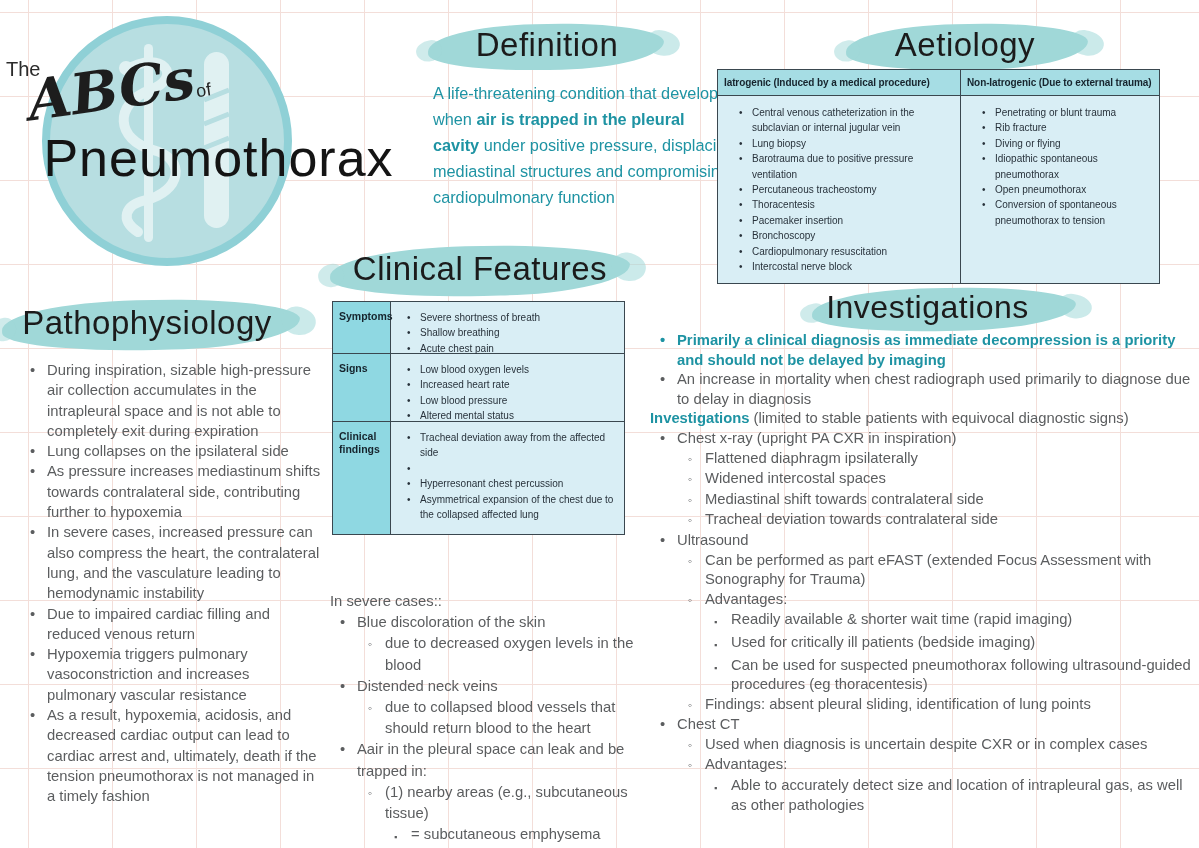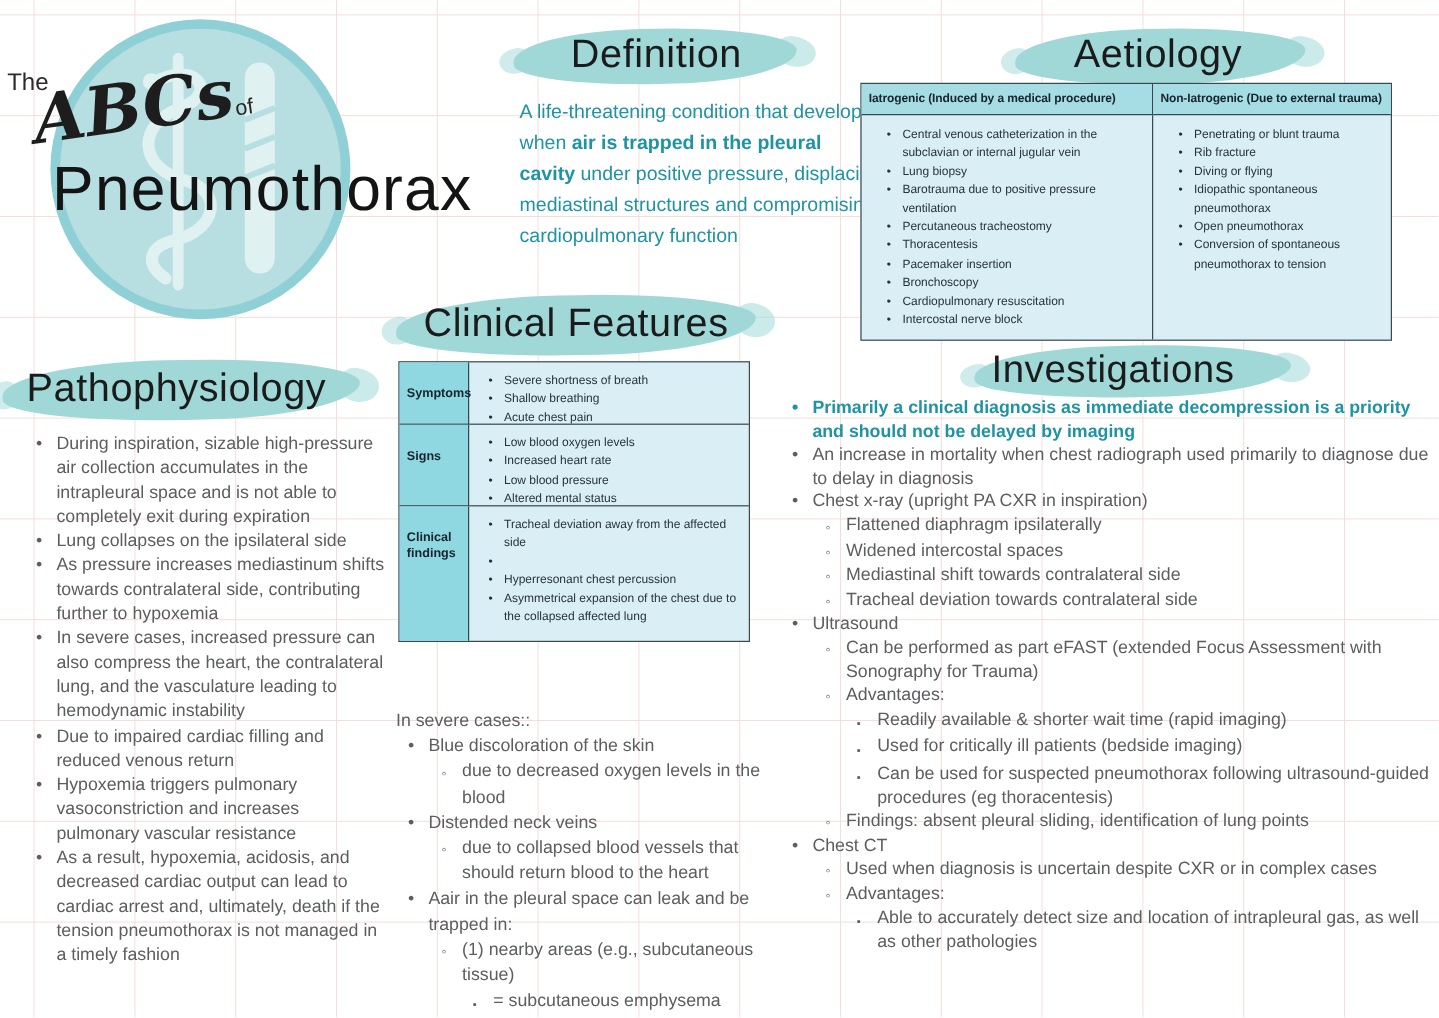--- a/index.html
+++ b/index.html
@@ -56,21 +56,21 @@
   .aet-h.c0{border-right:1.5px solid var(--table-border,#3a474f);}
   .aet-b{padding:9px 4px 10px 2px;font-size:10px;line-height:15.4px;color:#28323b;height:168px;}
   .aet-b.c0{border-right:1.5px solid var(--table-border,#3a474f);}
   .tli{display:flex;align-items:flex-start;}
   .tmk{flex:0 0 13px;margin-left:19px;text-align:left;font-size:10px;}
   .ttx{flex:1;padding-right:4px;}
   #cf-table{position:absolute;left:332px;top:301px;width:293px;display:grid;grid-template-columns:58px 1fr;
     grid-template-rows:52px 68px 112px;border:1.5px solid var(--table-border,#3a474f);
     background:var(--table-body-bg,#d9eef5);z-index:2;box-sizing:border-box;}
   .cf-label{background:var(--table-label-bg,#8fd8e2);font-weight:700;font-size:10.5px;line-height:13px;
-    padding:20px 3px 0 6px;border-bottom:1.5px solid var(--table-border,#3a474f);
+    padding:8px 3px 0 6px;border-bottom:1.5px solid var(--table-border,#3a474f);
     border-right:1.5px solid var(--table-border,#3a474f);color:#16242d;}
   .cf-body{padding:8px 2px 0 0;font-size:10px;line-height:15.4px;color:#28323b;
     border-bottom:1.5px solid var(--table-border,#3a474f);}
   .cf-body .tmk{margin-left:16px;}
   #cf-table > :nth-last-child(-n+2){border-bottom:none;}
 </style>
 </head>
 <body>
 
 <div id="canvas">
@@ -305,20 +305,23 @@
   <div class="sec-title" style="left:655px;top:289px;width:545px;font-size:32px">Investigations</div>
   <div id="inv-list" class="gray">
       <div class="li l0 teal-bold">
         <span class="mk">•</span>
         <span class="tx">Primarily a clinical diagnosis as immediate decompression is a priority and should not be delayed by imaging</span>
       </div>
       <div class="li l0">
         <span class="mk">•</span>
         <span class="tx">An increase in mortality when chest radiograph used primarily to diagnose due to  delay in diagnosis</span>
       </div>
+      <div class="li l0 nob">
+        <span class="tx"><span class="teal-bold">Investigations</span><span> (limited to stable patients with equivocal diagnostic signs)</span></span>
+      </div>
       <div class="li l0">
         <span class="mk">•</span>
         <span class="tx">Chest x-ray (upright PA CXR in inspiration)</span>
       </div>
       <div class="li l1">
         <span class="mk">◦</span>
         <span class="tx">Flattened diaphragm ipsilaterally</span>
       </div>
       <div class="li l1">
         <span class="mk">◦</span>

